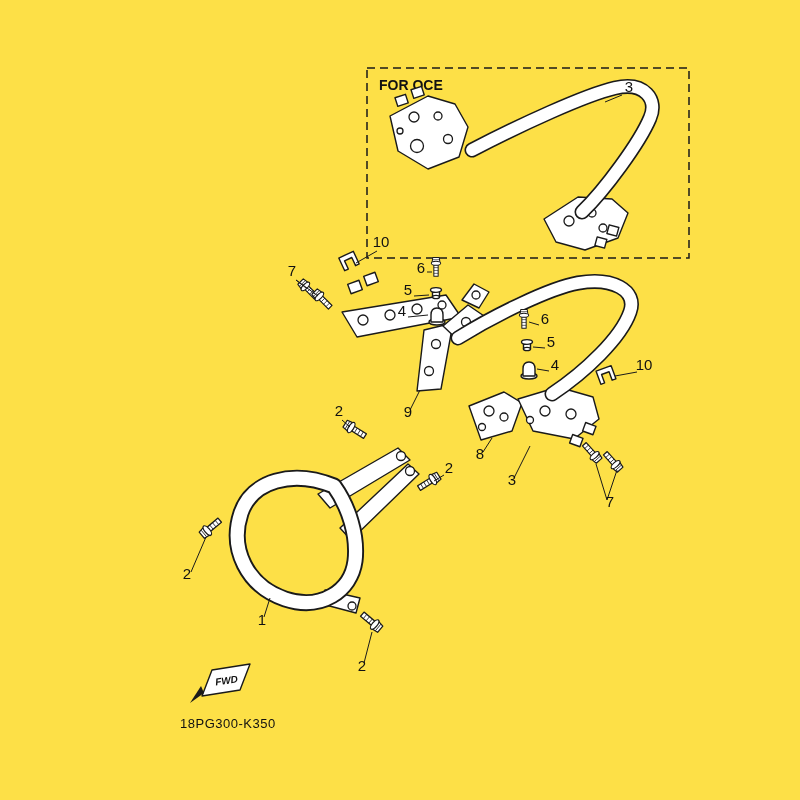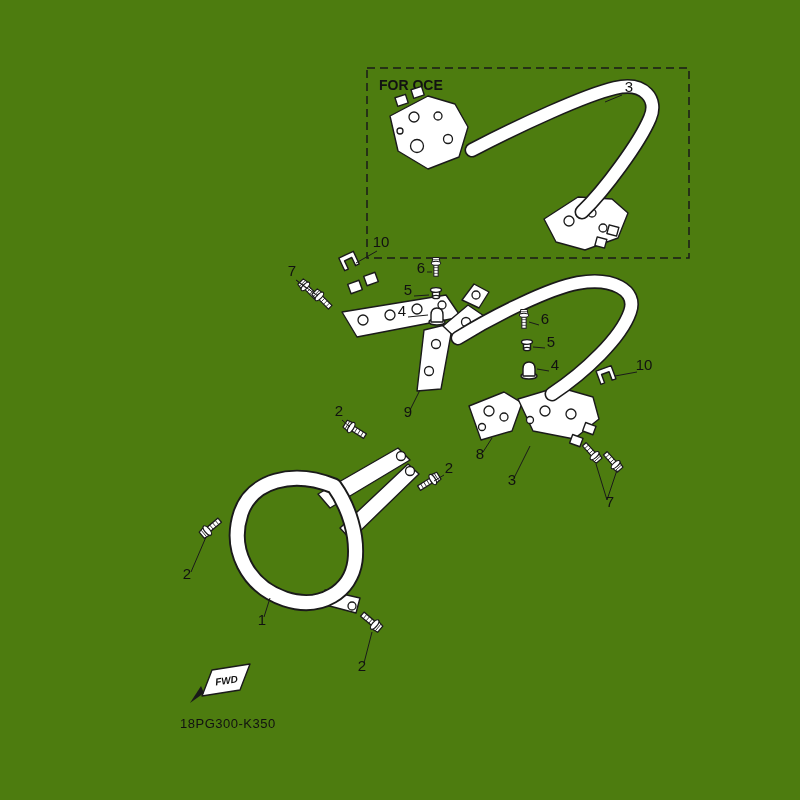--- a/index.html
+++ b/index.html
@@ -1,16 +1,16 @@
 <!DOCTYPE html>
 <html><head>
 <meta charset="utf-8">
 <style>
   html,body{margin:0;padding:0;background:#ffffff;}
-  .canvas{position:relative;width:800px;height:800px;background:#4d7c0f;overflow:hidden;
+  .canvas{position:relative;width:800px;height:800px;background:#fde047;overflow:hidden;
           font-family:"Liberation Sans",sans-serif;}
   svg{position:absolute;left:0;top:0;}
   .part{fill:#ffffff;stroke:#1a1a1a;stroke-width:1.4;stroke-linejoin:round;}
   .thin{fill:none;stroke:#1a1a1a;stroke-width:0.9;}
   .hole{fill:#ffffff;stroke:#1a1a1a;stroke-width:1.3;}
   .tube-o{fill:none;stroke:#1a1a1a;stroke-width:15;stroke-linecap:round;stroke-linejoin:round;}
   .tube-i{fill:none;stroke:#ffffff;stroke-width:11.8;stroke-linecap:round;stroke-linejoin:round;}
   .guard-o{fill:none;stroke:#1a1a1a;stroke-width:17;stroke-linecap:round;stroke-linejoin:round;}
   .guard-i{fill:none;stroke:#ffffff;stroke-width:13.2;stroke-linecap:round;stroke-linejoin:round;}
   .dashed{fill:none;stroke:#1a1a1a;stroke-width:1.5;stroke-dasharray:8 5;}

